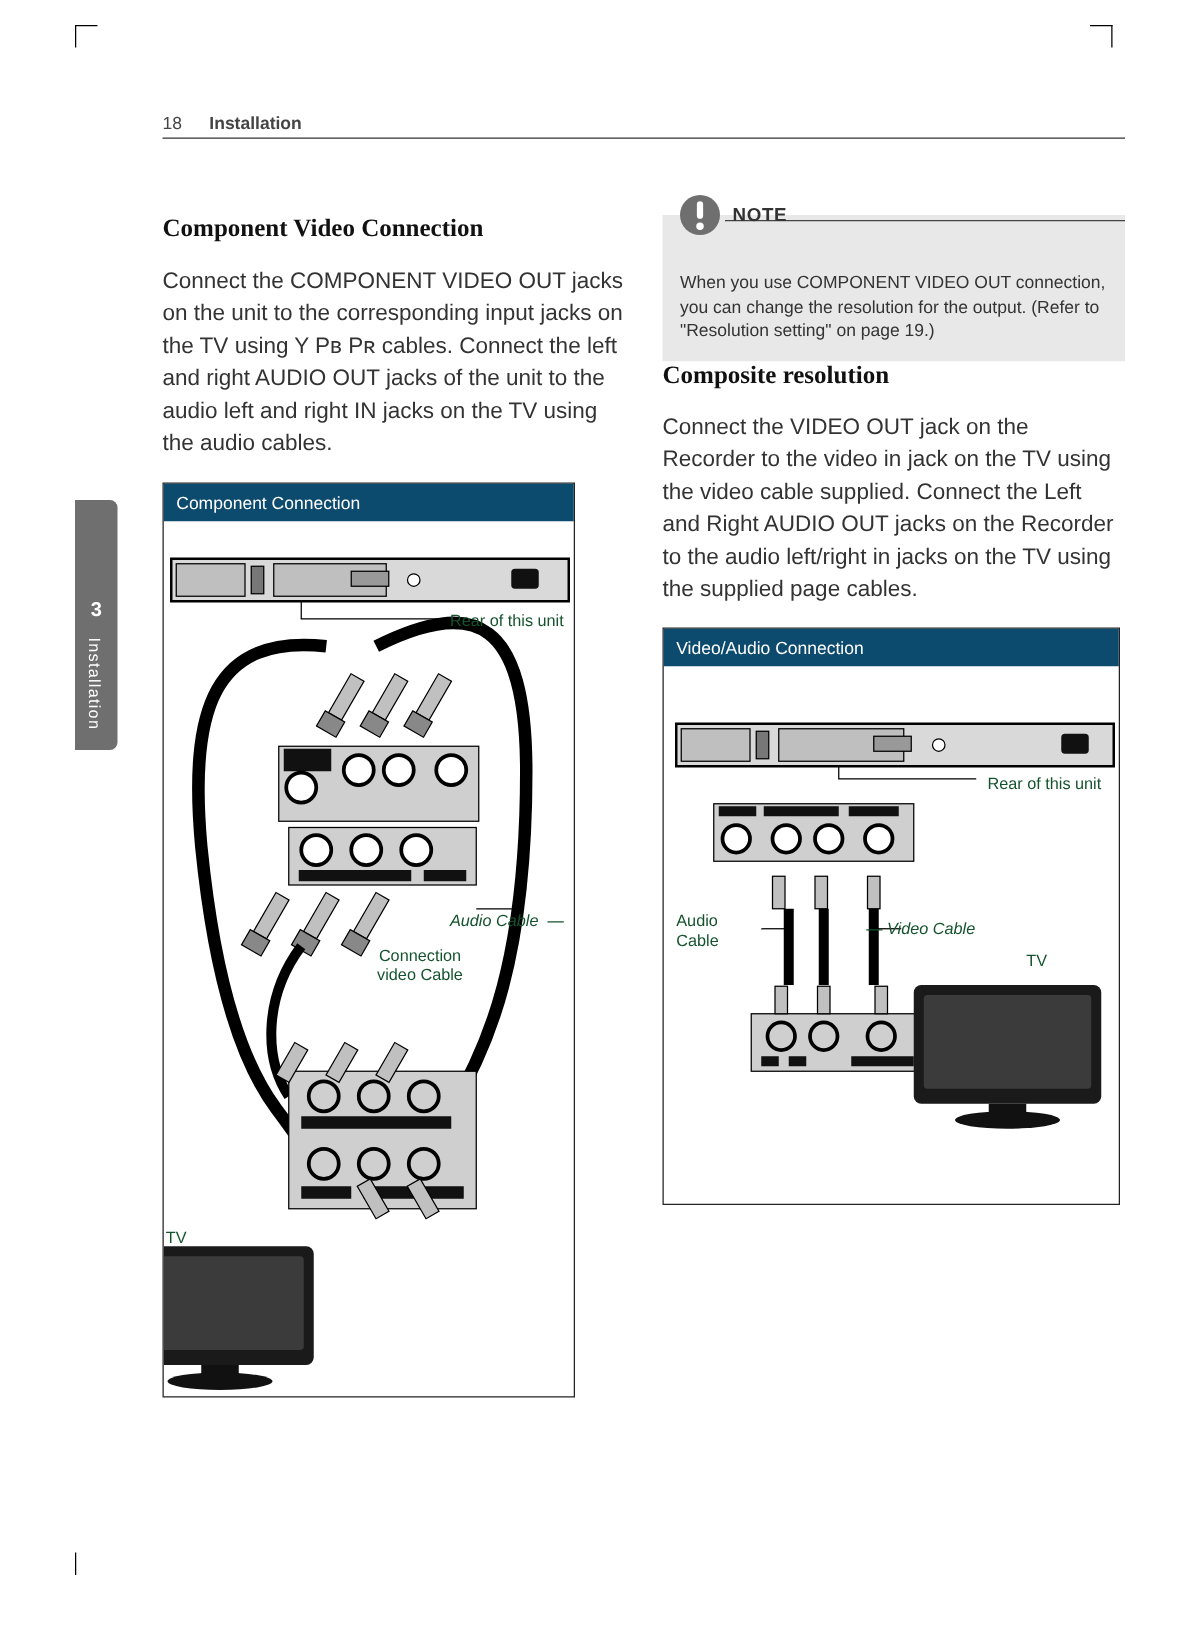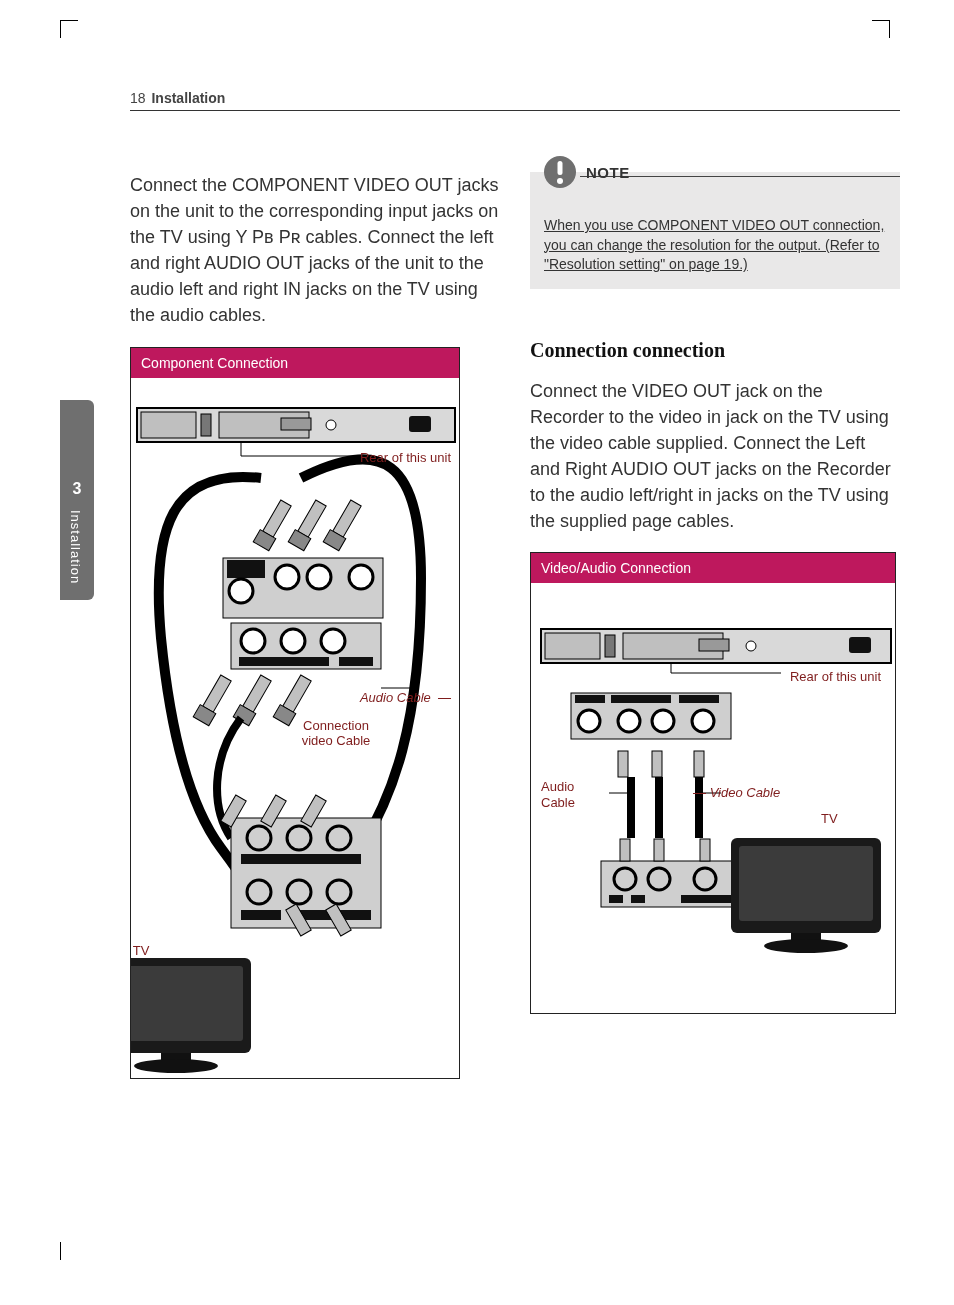--- a/index.html
+++ b/index.html
@@ -21,21 +21,21 @@
     position: absolute;
     background: #000;
   }
   .crop.tl-v { left: 0; top: 0; width: 1px; height: 18px; }
   .crop.tl-h { left: 0; top: 0; width: 18px; height: 1px; }
   .crop.tr-v { right: 0; top: 0; width: 1px; height: 18px; }
   .crop.tr-h { right: 0; top: 0; width: 18px; height: 1px; }
   .crop.bl-v { left: 0; bottom: 0; width: 1px; height: 18px; }
 
   .hdr { position: absolute; left: 70px; top: 70px; font-size: 14px; color:#444; }
-  .hdr .pg { font-weight: 400; margin-right: 2px; }
+  .hdr .pg { font-weight: 400; margin-right: 18px; }
   .hdr .sec { font-weight: 600; }
   .rule { position: absolute; left: 70px; top: 90px; width: 770px; height: 1px; background:#333; }
 
   .side-tab {
     position: absolute; left: 0; top: 380px;
     width: 34px; height: 200px;
     background: #6f6f6f;
     border-top-right-radius: 6px;
     border-bottom-right-radius: 6px;
     color: #fff;
@@ -61,44 +61,42 @@
     margin-bottom: 18px;
   }
 
   .diagram-box {
     border: 1px solid #222;
     width: 330px;
     background:#fff;
     margin-top: 6px;
   }
   .diagram-box .cap {
-    background: #be185d;
+    background: #0c4a6e;
     color: #fff;
     font-size: 14px;
     padding: 7px 10px;
   }
   .diagram-box .stage {
     position: relative;
     overflow: hidden;
   }
-  .dlabel { position:absolute; font-size:13px; color:#7f1d1d; text-align:center; line-height:1.2; }
+  .dlabel { position:absolute; font-size:13px; color:#14532d; text-align:center; line-height:1.2; }
 
   
   svg { display:block; }
 
   
   .note-box {
     background:#e9e8e8;
     padding: 44px 14px 14px 14px;
     position: relative;
     font-size: 14px;
     line-height: 1.4;
     color:#333;
-    margin-bottom: 50px;
-    text-decoration: underline;
   }
   .note-bang {
     position:absolute; left:12px; top:-18px;
     width:36px; height:36px;
     display:flex; align-items:center; justify-content:center;
   }
   .note-label {
     position:absolute; left:56px; top:-10px;
     font-weight:700; font-size:15px; letter-spacing:0.5px;
   }
@@ -122,20 +120,21 @@
     <span class="sec">Installation</span>
   </div>
   <div class="rule"></div>
 
   <div class="side-tab">
     <div class="num">3</div>
     <div class="txt">Installation</div>
   </div>
 
   <div class="col left">
+    <h3 class="sec-h">Component Video Connection</h3>
     <p class="body">Connect the COMPONENT VIDEO OUT jacks on the unit to the corresponding input jacks on the TV using Y Pʙ Pʀ cables. Connect the left and right AUDIO OUT jacks of the unit to the audio left and right IN jacks on the TV using the audio cables.</p>
 
     <div class="diagram-box">
       <div class="cap">Component Connection</div>
       <div class="stage" style="height:700px">
 
         <svg viewBox="0 0 330 700" width="330" height="700">
 
           <rect x="6" y="30" width="318" height="34" fill="#d9d9d9" stroke="#000" stroke-width="2"></rect>
           <rect x="10" y="34" width="55" height="26" fill="#bfbfbf" stroke="#000"></rect>
@@ -256,21 +255,21 @@
         <svg width="36" height="36" viewBox="0 0 36 36">
           <circle cx="18" cy="18" r="16" fill="#6f6f6f"></circle>
           <rect x="15.5" y="7" width="5" height="14" rx="2.5" fill="#fff"></rect>
           <circle cx="18" cy="27" r="3" fill="#fff"></circle>
         </svg>
       </span>
       <span class="note-label">NOTE</span>
       <span>When you use COMPONENT VIDEO OUT connection, you can change the resolution for the output. (Refer to "Resolution setting" on page 19.)</span>
     </div>
 
-    <h3 class="sec-h">Connection connection</h3>
+    <h3 class="sec-h">Composite resolution</h3>
     <p class="body">Connect the VIDEO OUT jack on the Recorder to the video in jack on the TV using the video cable supplied. Connect the Left and Right AUDIO OUT jacks on the Recorder to the audio left/right in jacks on the TV using the supplied page cables.</p>
 
     <div class="diagram-box" style="width:366px">
       <div class="cap">Video/Audio Connection</div>
       <div class="stage" style="height:430px">
 
         <svg viewBox="0 0 370 430" width="370" height="430">
 
           <rect x="10" y="46" width="350" height="34" fill="#d9d9d9" stroke="#000" stroke-width="2"></rect>
           <rect x="14" y="50" width="55" height="26" fill="#bfbfbf" stroke="#000"></rect>

